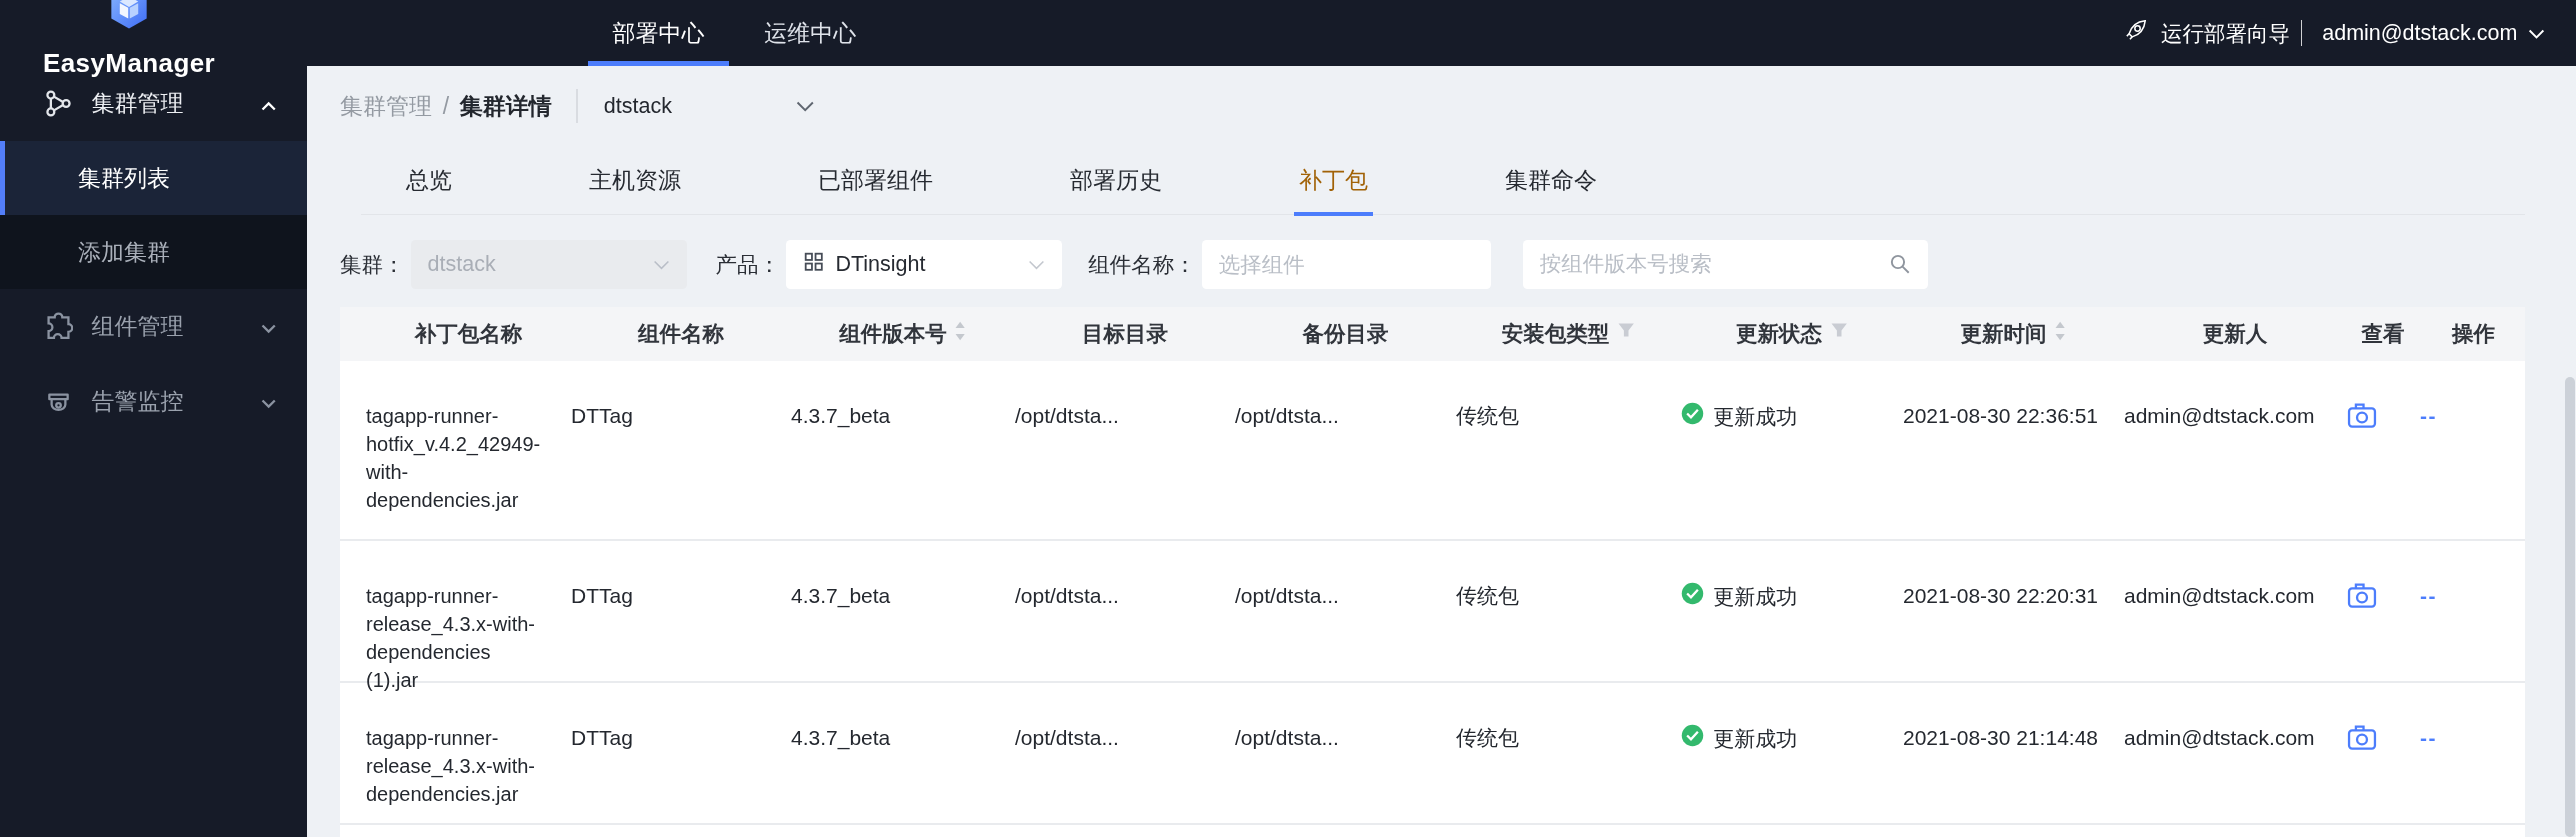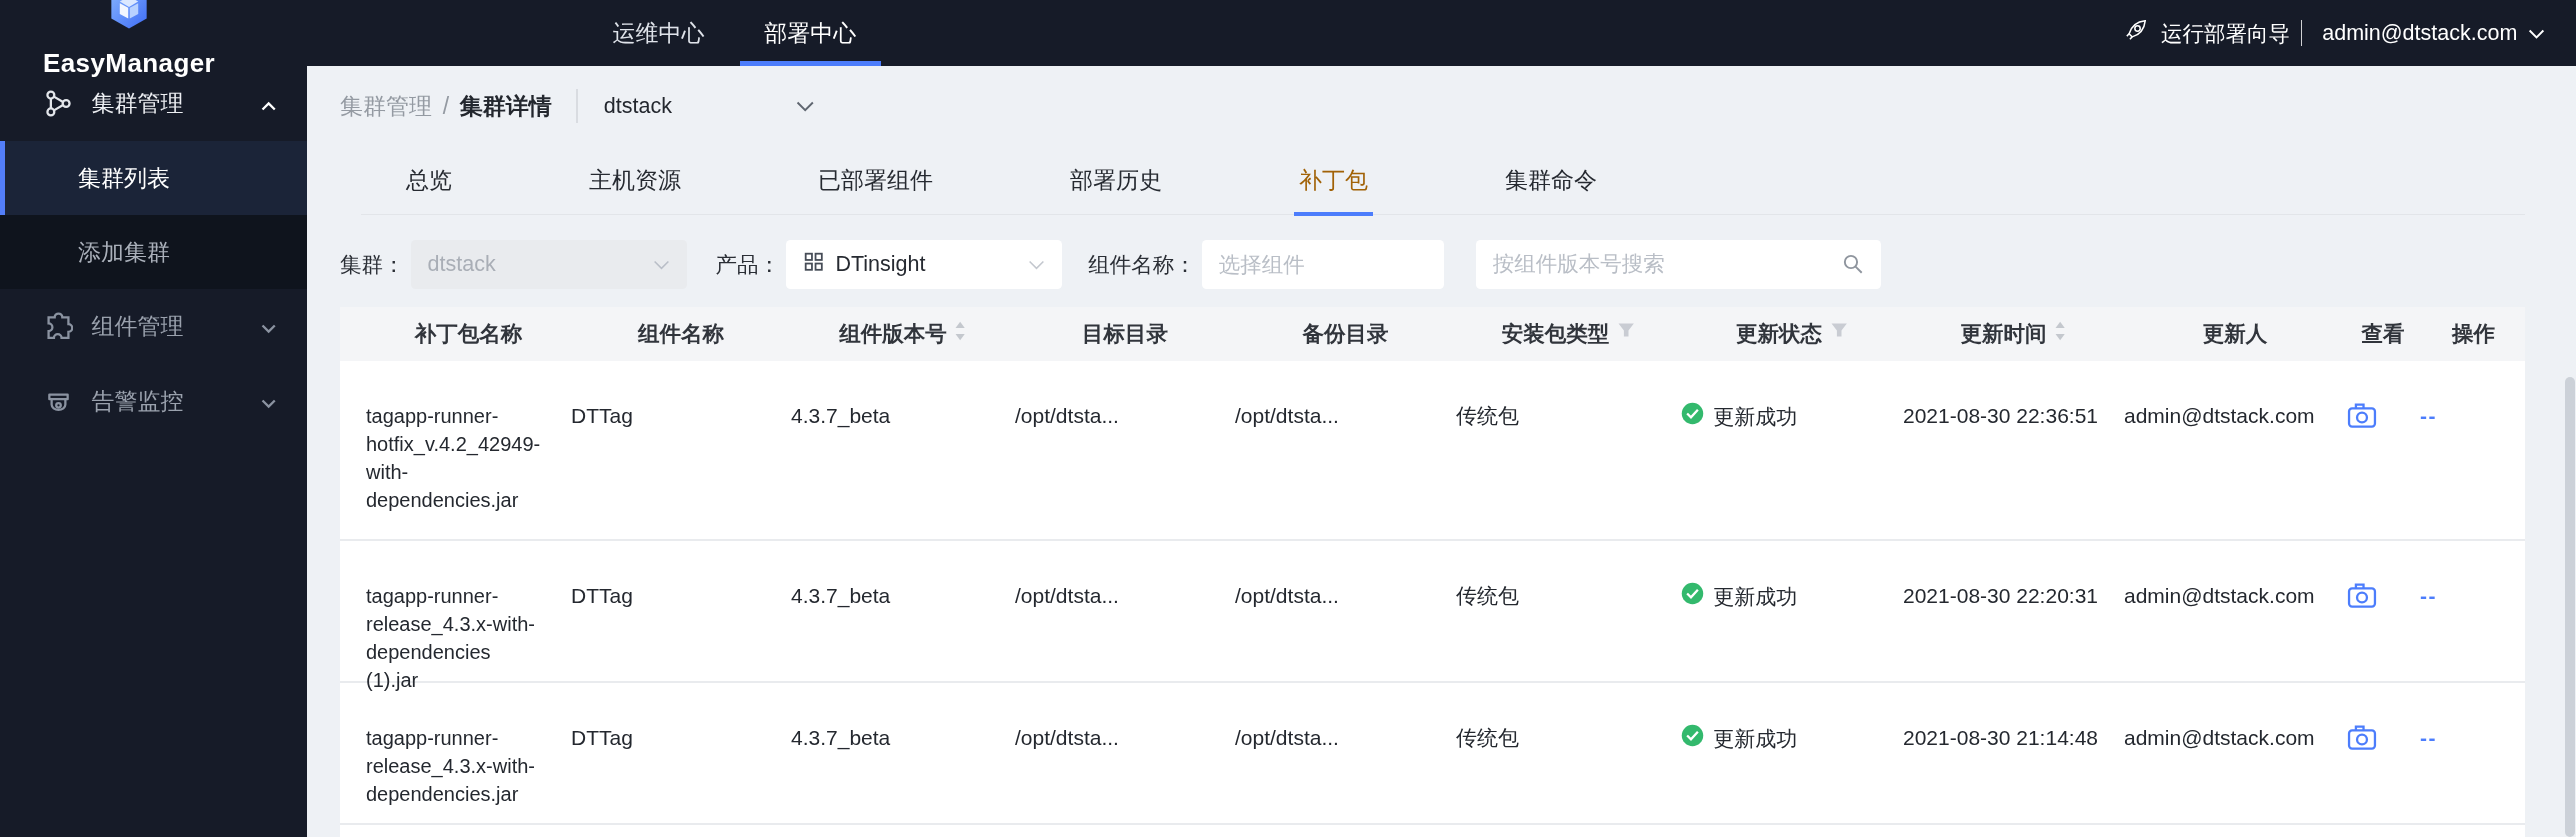--- a/index.html
+++ b/index.html
@@ -50,21 +50,21 @@
 
   
   .filter-row { margin-top:25px; height:49px; display:flex; align-items:center; margin-right:28px; }
   .f-label { font-size:21.5px; color:#2a2e35; margin-right:6.1px; white-space:nowrap; }
   .select { height:49px; background:#ffffff; border-radius:4.6px; display:flex; align-items:center; padding:0 17px; font-size:21.5px; color:#262a31; cursor:pointer; }
   .select .chev { margin-left:auto; }
   .select.disabled { background:#e9ebee; color:#a9aeb6; cursor:not-allowed; }
   .select.placeholder { color:#b9bec6; }
   .sel-cluster { width:276px; margin-right:29px; }
   .sel-product { width:276px; margin-right:26px; gap:10.7px; }
-  .sel-component { width:242px; margin-right:32px;font-family:Liberation Serif, serif; }
+  .sel-component { width:289px; margin-right:32px;font-family:Liberation Serif, serif; }
   .search-box { width:405px; height:49px; background:#fff; border-radius:4.6px; display:flex; align-items:center; padding:0 17px; }
   .search-box input { border:none; outline:none; flex:1; font-size:21.5px; color:#262a31; font-family:inherit; background:transparent; }
   .search-box input::placeholder { color:#b9bec6; }
   .btn-group { margin-left:auto; display:flex; gap:31px; }
   .btn { height:49px; border:none; border-radius:4.6px; background:#4c7dfc; color:#fff; font-size:21.5px; font-family:inherit; display:flex; align-items:center; justify-content:center; gap:12.3px; cursor:pointer; box-shadow:0 4.6px 9.2px rgba(76,125,252,.22); }
   .btn-download { width:249px; }
   .btn-upload { width:164px; }
 
   
   .table { margin-top:17.6px; margin-right:51px; }
@@ -100,25 +100,25 @@
         <path d="M26 2 L49 15 V41 L26 54 L3 41 V15 Z" fill="url(#lg1)"></path>
         <path d="M26 12 L38 19 L26 26 L14 19 Z" fill="#dbe8ff"></path>
         <path d="M14 21 V35 L25 41 V27 Z" fill="#f3f7ff"></path>
         <path d="M38 21 V35 L27 41 V27 Z" fill="#b9d2ff"></path>
       </svg>
     </span>
     <span class="logo-text">EasyManager</span>
   </div>
 
   <nav class="topnav">
+    <div class="topnav-item active">
+      <span>部署中心</span>
+    </div>
     <div class="topnav-item">
       <span>运维中心</span>
-    </div>
-    <div class="topnav-item active">
-      <span>部署中心</span>
     </div>
   </nav>
 
   <div class="topbar-right">
     <div class="wizard">
       <span>
         <svg width="26" height="26" viewBox="0 0 34 34" fill="none" stroke="#ffffff" stroke-width="2">
           <path d="M29 5 C19 6 11 12 8 22 L12 26 C22 23 28 15 29 5 Z"></path>
           <circle cx="19" cy="15" r="3.5"></circle>
           <path d="M8 22 L5 25 M12 26 L9 29"></path>

